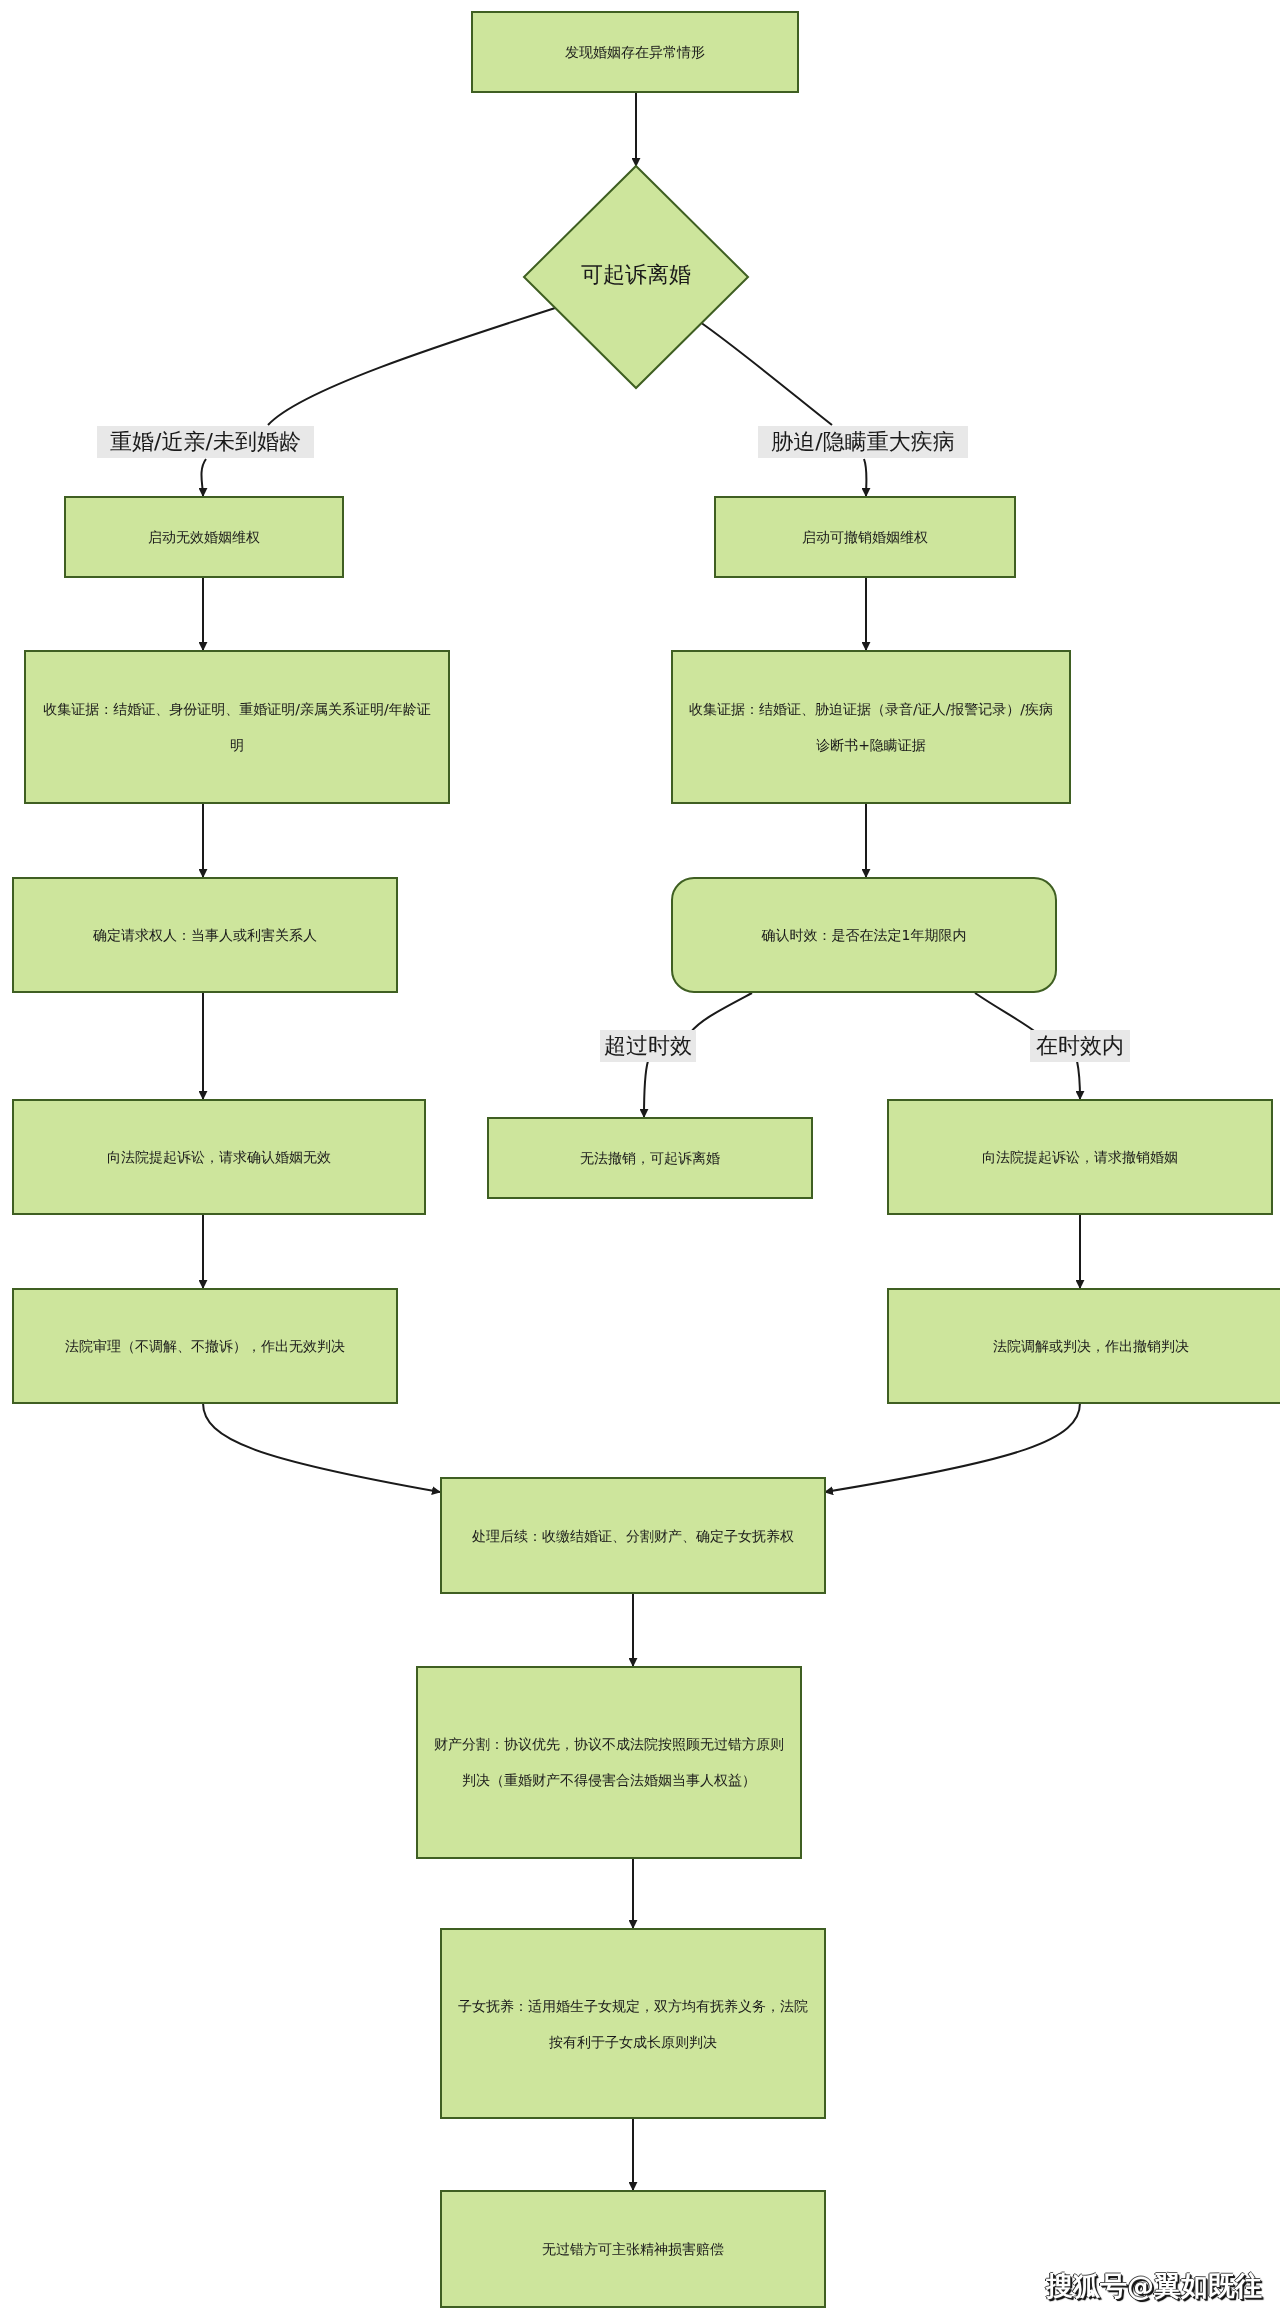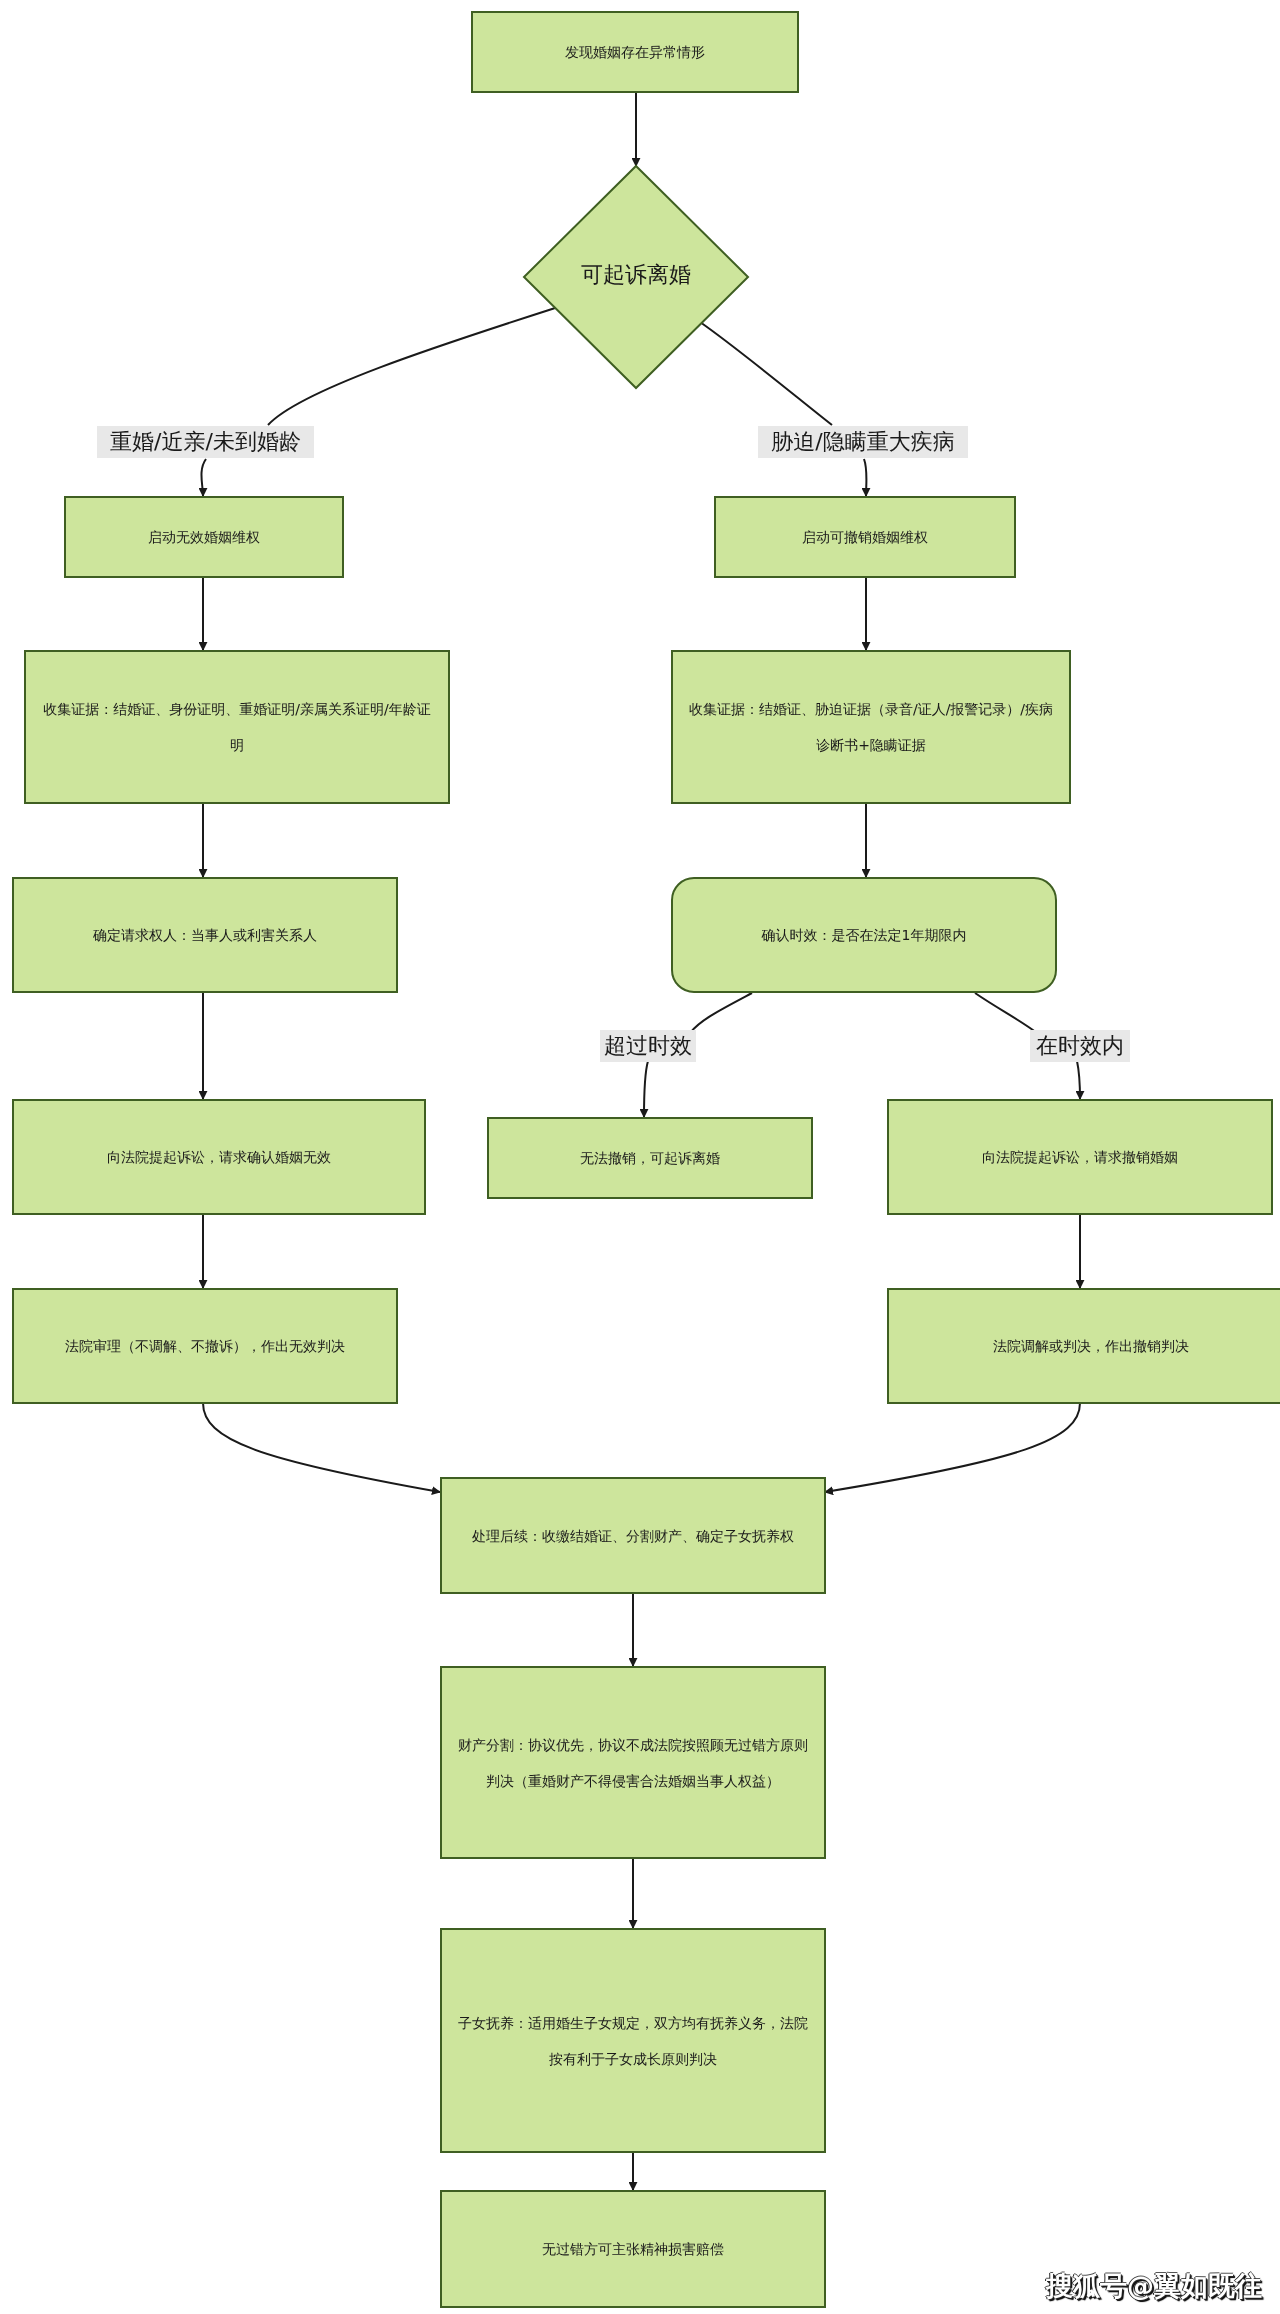--- a/index.html
+++ b/index.html
@@ -94,23 +94,23 @@
 <div class="node" style="left:12px;top:1288px;width:386px;height:116px;">
   <span>法院审理（不调解、不撤诉），作出无效判决</span>
 </div>
 <div class="node" style="left:887px;top:1288px;width:408px;height:116px;">
   <span>法院调解或判决，作出撤销判决</span>
 </div>
 
 <div class="node" style="left:440px;top:1477px;width:386px;height:117px;">
   <span>处理后续：收缴结婚证、分割财产、确定子女抚养权</span>
 </div>
-<div class="node" style="left:440px;top:1666px;width:386px;height:193px;">
+<div class="node" style="left:416px;top:1666px;width:386px;height:193px;font-family:Liberation Mono, monospace;">
   <span>财产分割：协议优先，协议不成法院按照顾无过错方原则判决（重婚财产不得侵害合法婚姻当事人权益）</span>
 </div>
-<div class="node" style="left:440px;top:1928px;width:386px;height:225px;">
+<div class="node" style="left:440px;top:1928px;width:386px;height:191px;">
   <span>子女抚养：适用婚生子女规定，双方均有抚养义务，法院按有利于子女成长原则判决</span>
 </div>
 <div class="node" style="left:440px;top:2190px;width:386px;height:118px;">
   <span>无过错方可主张精神损害赔偿</span>
 </div>
 
 <div class="watermark">搜狐号@翼如既往</div>
 
 </body></html>

